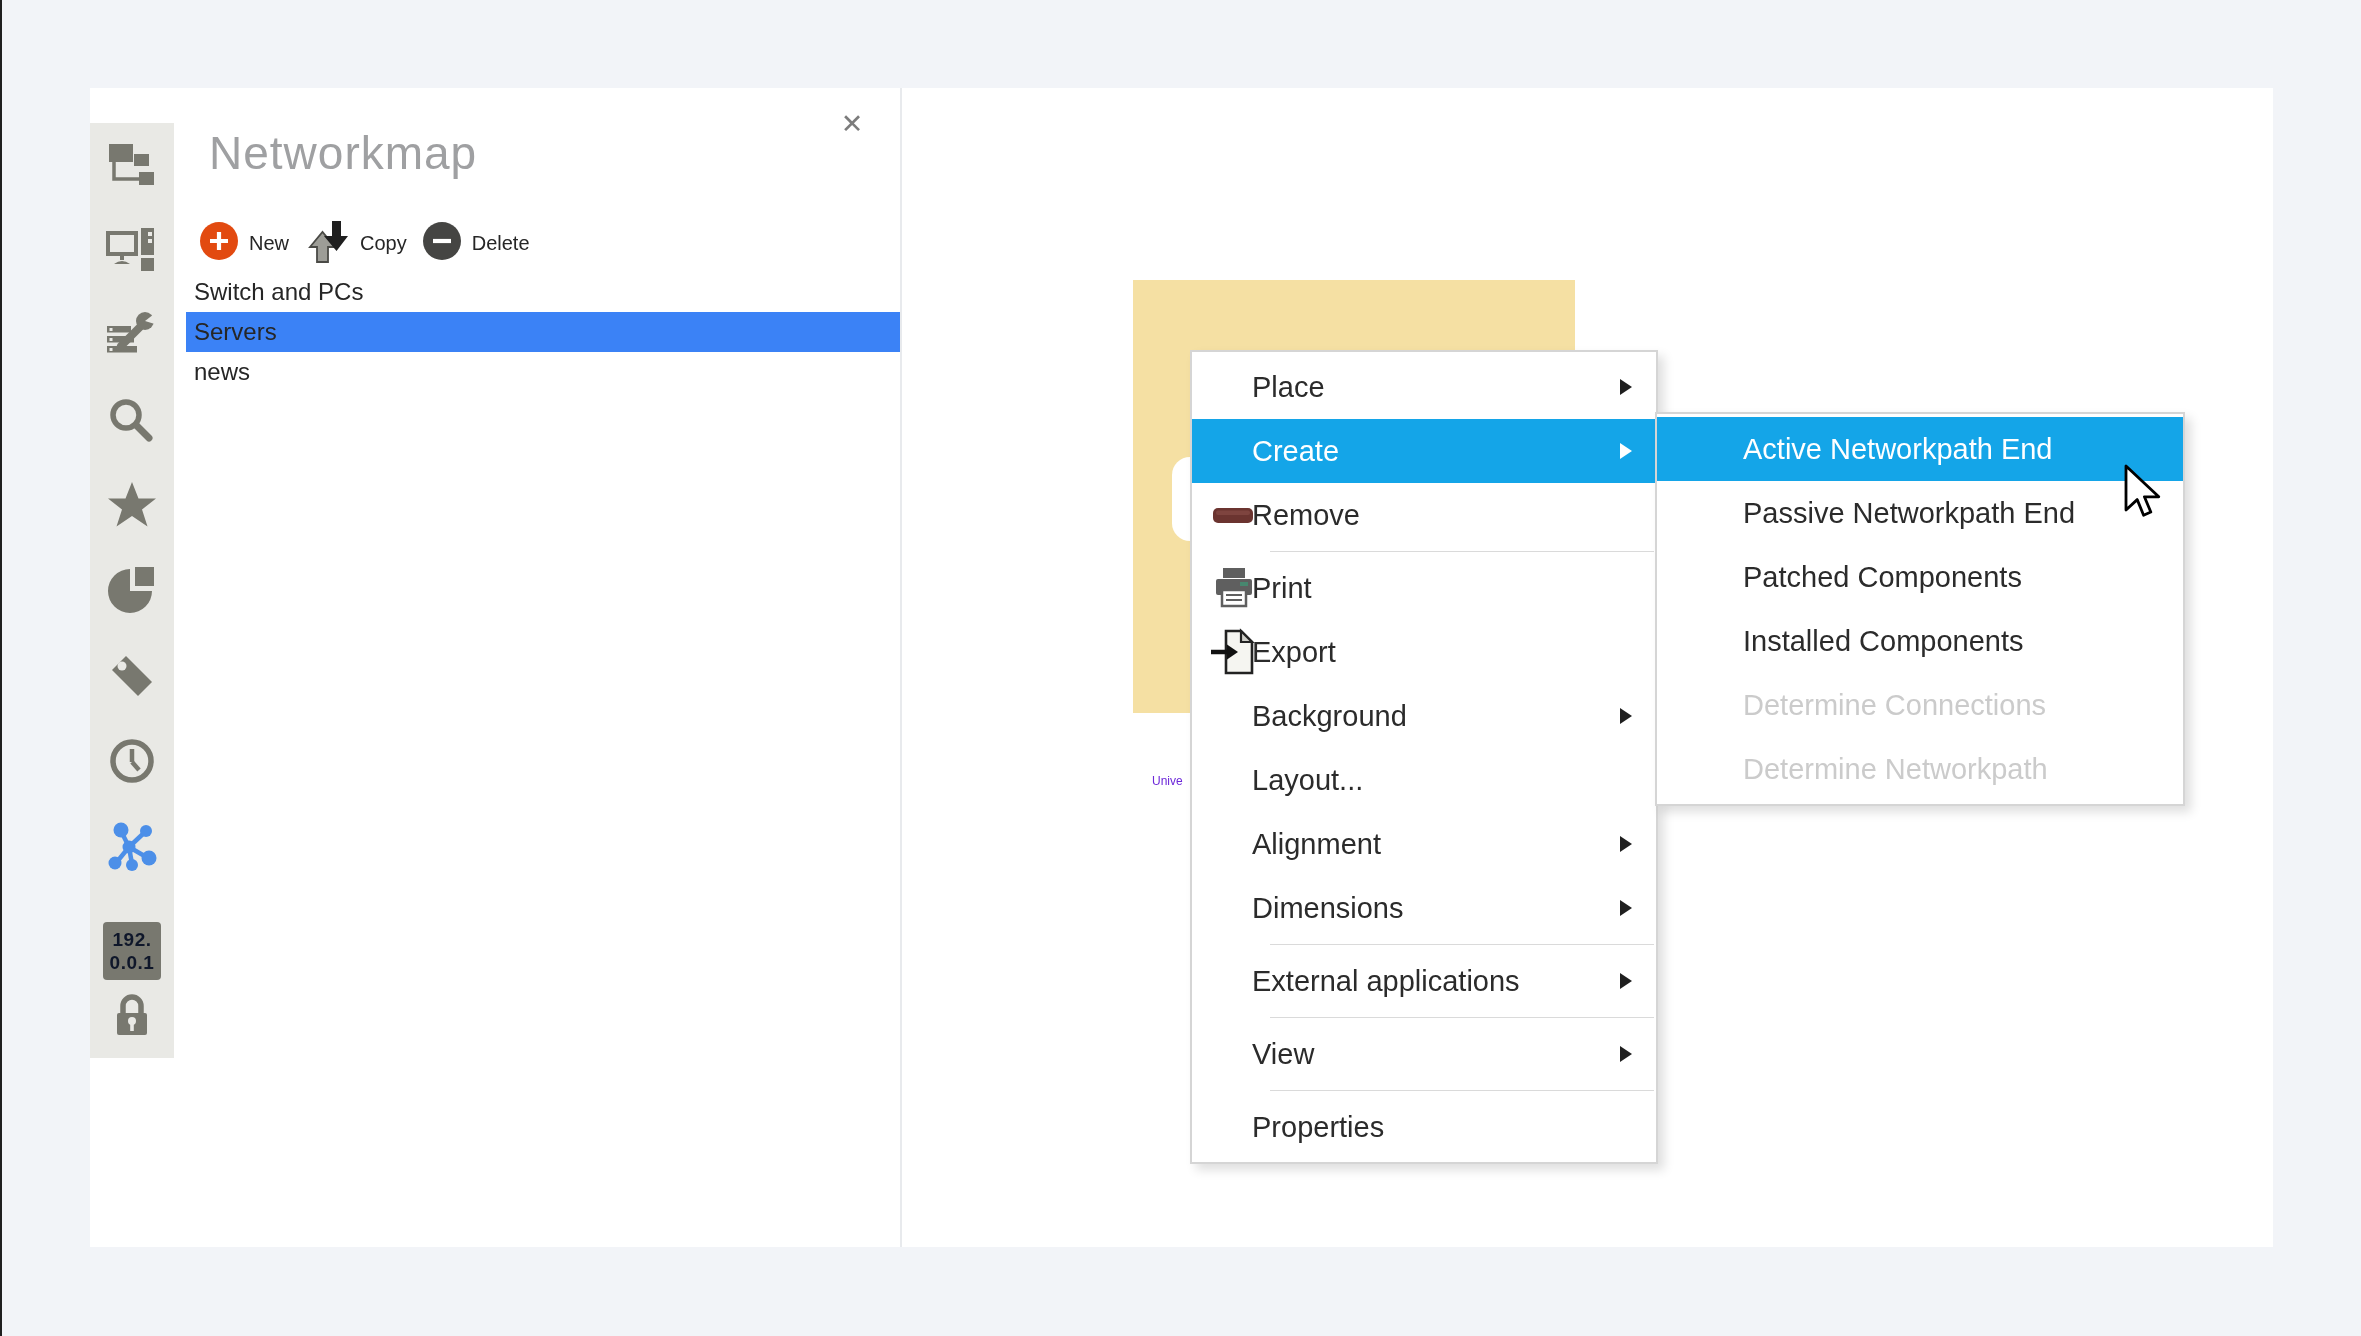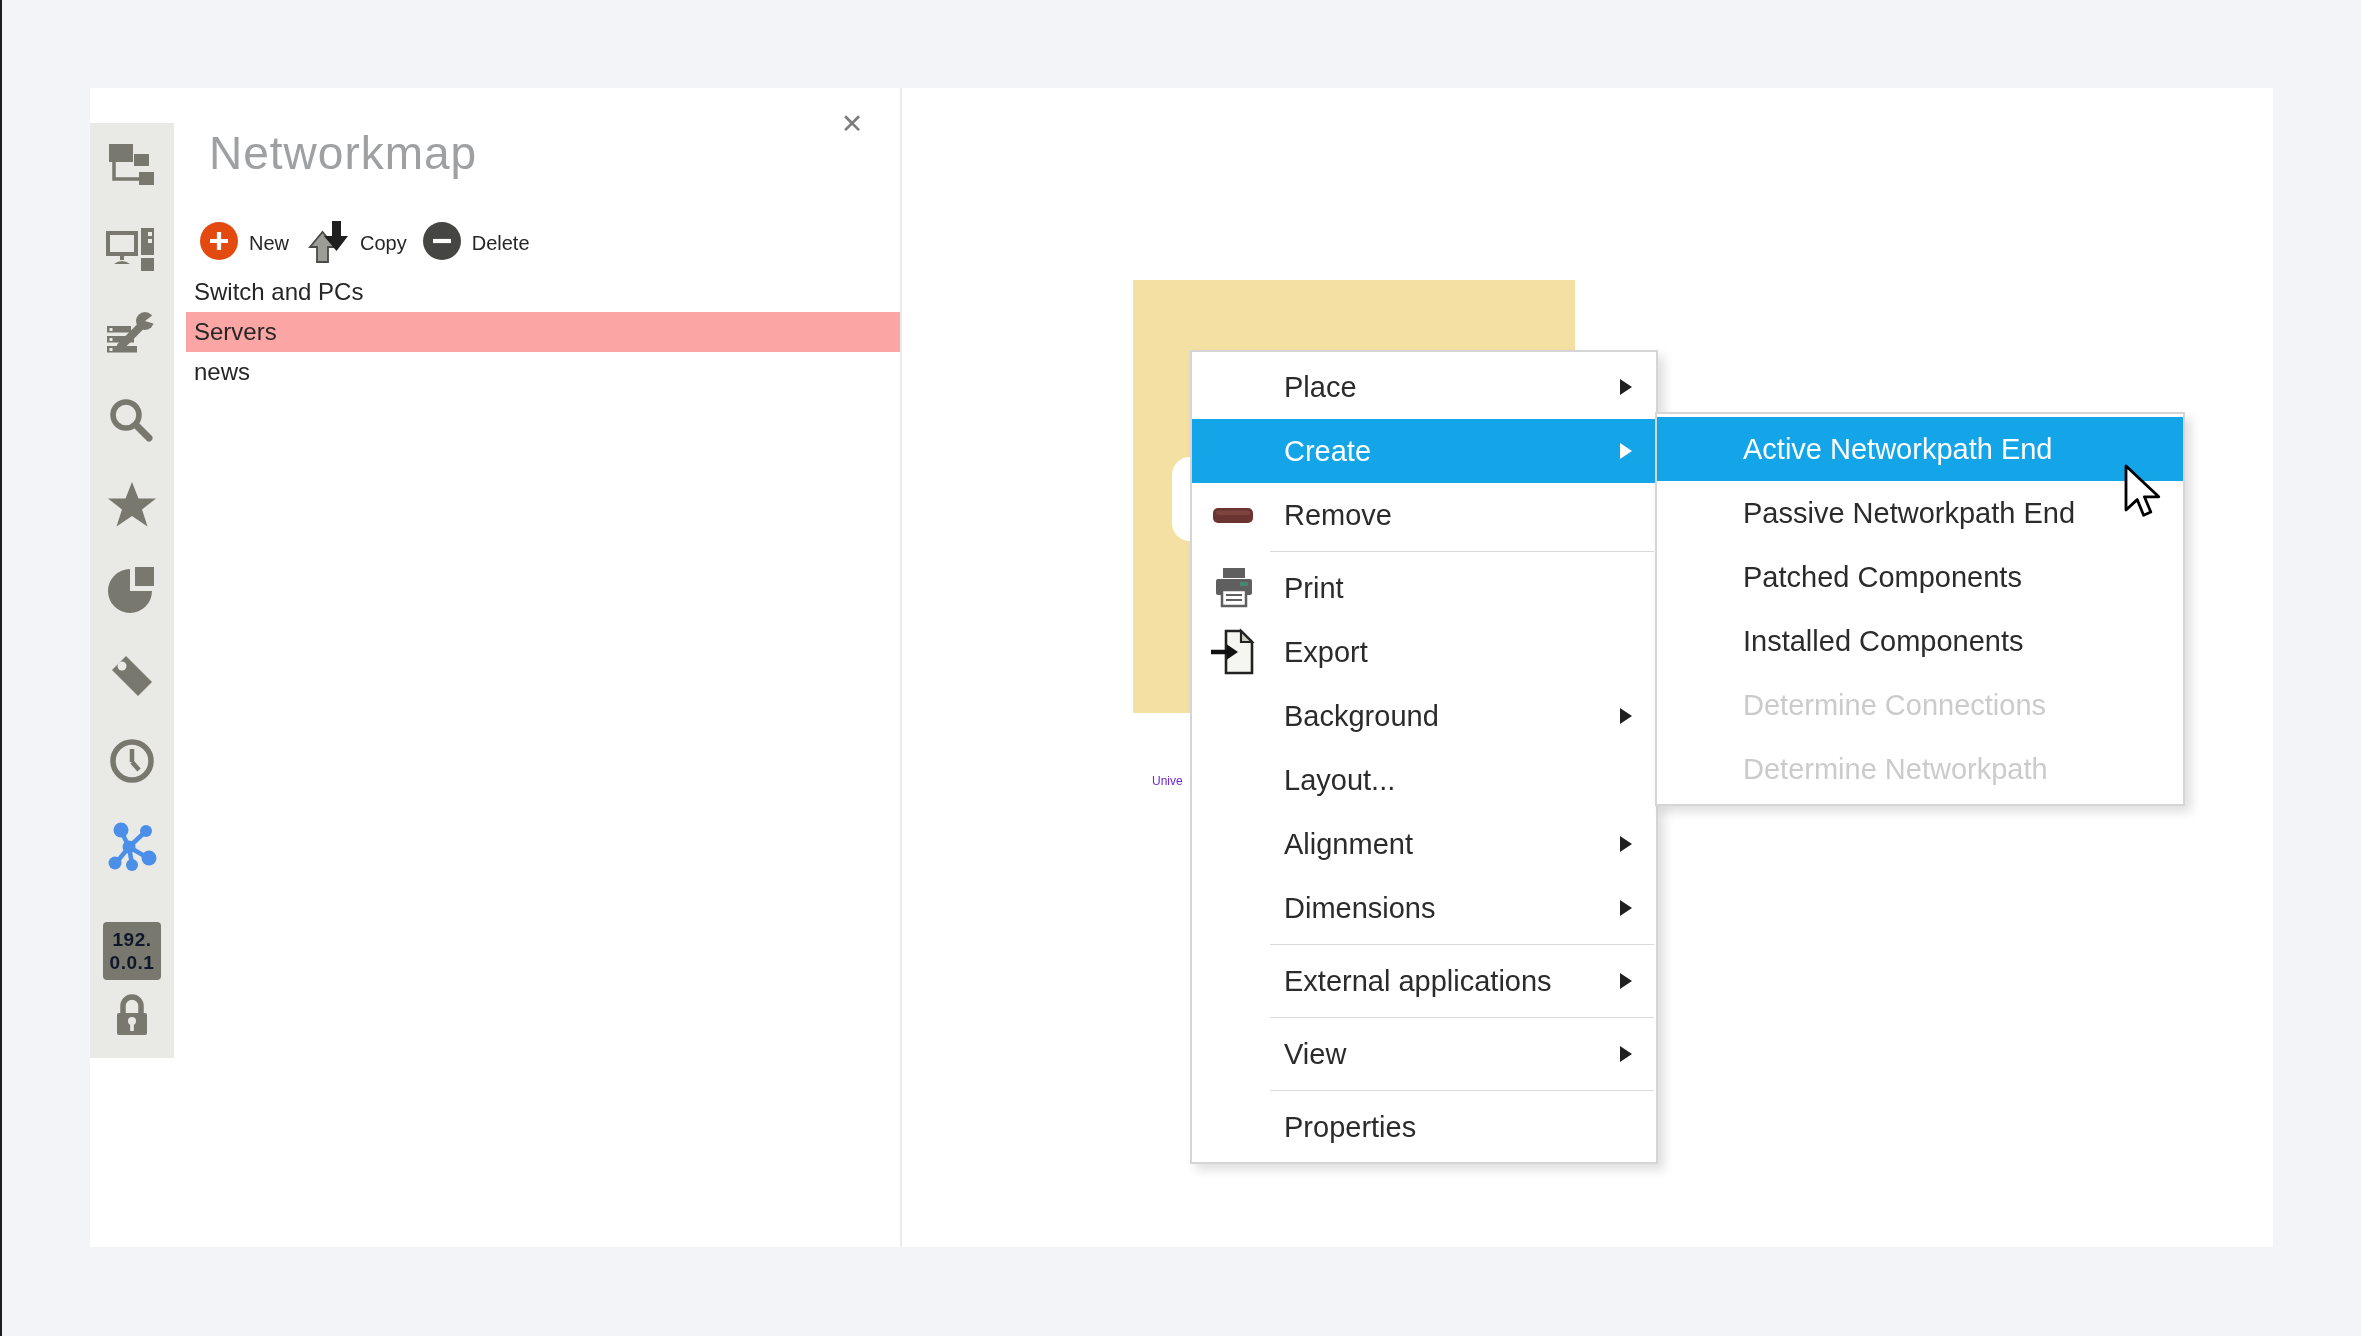--- a/index.html
+++ b/index.html
@@ -25,33 +25,33 @@
   
   #panel-title{left:201px;top:118px;font-size:46px;font-weight:300;color:#9FA0A2;letter-spacing:1px;}
   #panel-close{left:834px;top:106px;width:36px;height:36px;border:0;background:transparent;
     color:#7C7C7C;font-size:27px;line-height:36px;text-align:center;padding:0;cursor:default;
     font-family:"Liberation Sans",sans-serif;}
   #toolbar{left:200px;top:222px;height:42px;display:flex;align-items:center;gap:16px;font-size:26px;}
   .tb-btn{display:flex;align-items:center;gap:11px;border:0;background:transparent;padding:0;
     font-size:20px;color:#262626;font-family:"Liberation Sans",sans-serif;}
   #list{left:186px;top:272px;width:714px;}
   .list-row{height:40px;line-height:40px;padding-left:8px;font-size:24px;color:#262626;}
-  .list-row.selected{background:#fca5a5;}
+  .list-row.selected{background:#3b82f6;}
   #divider{left:900px;top:88px;width:2px;height:1159px;background:#E8EAED;}
   
   #map-node{left:1133px;top:280px;width:442px;height:433px;background:#F5E0A3;}
   #node-sliver{left:1172px;top:457px;width:72px;height:84px;background:#FFFFFF;border-radius:18px;}
   #node-label{left:1152px;top:774px;font-size:12px;color:#6d28d9;white-space:nowrap;}
   
   .menu{background:#FFFFFF;border:2px solid #D5D5D5;box-shadow:6px 6px 10px rgba(0,0,0,0.13);
     padding:3px 0;box-sizing:border-box;}
   #context-menu{left:1190px;top:350px;width:468px;}
   #submenu{left:1655px;top:412px;width:530px;}
   .menu-item{position:relative;height:64px;display:flex;align-items:center;
-    padding-left:92px;font-size:29px;color:#2B2B2B;}
+    padding-left:60px;font-size:29px;color:#2B2B2B;}
   #submenu .menu-item{padding-left:86px;}
   .menu-item.highlight{background:#14A5E8;color:#FFFFFF;}
   .menu-item.disabled{color:#CBCBCB;}
   .mi-icon{position:absolute;left:14px;top:50%;transform:translateY(-50%);width:56px;height:48px;
     display:flex;align-items:center;justify-content:center;}
   .mi-arrow{position:absolute;right:24px;top:50%;transform:translateY(-50%);
     width:0;height:0;border-left:12px solid #1F1F1F;
     border-top:8px solid transparent;border-bottom:8px solid transparent;}
   .menu-item.highlight .mi-arrow{border-left-color:#FFFFFF;}
   .menu-sep{height:1px;background:#DADADA;margin:4px 2px 4px 78px;}

